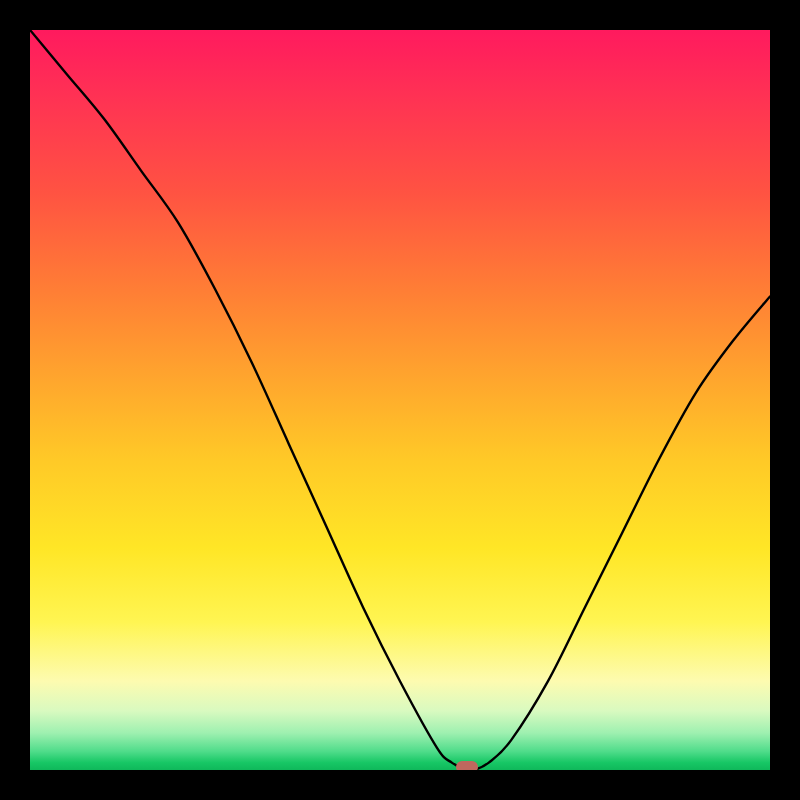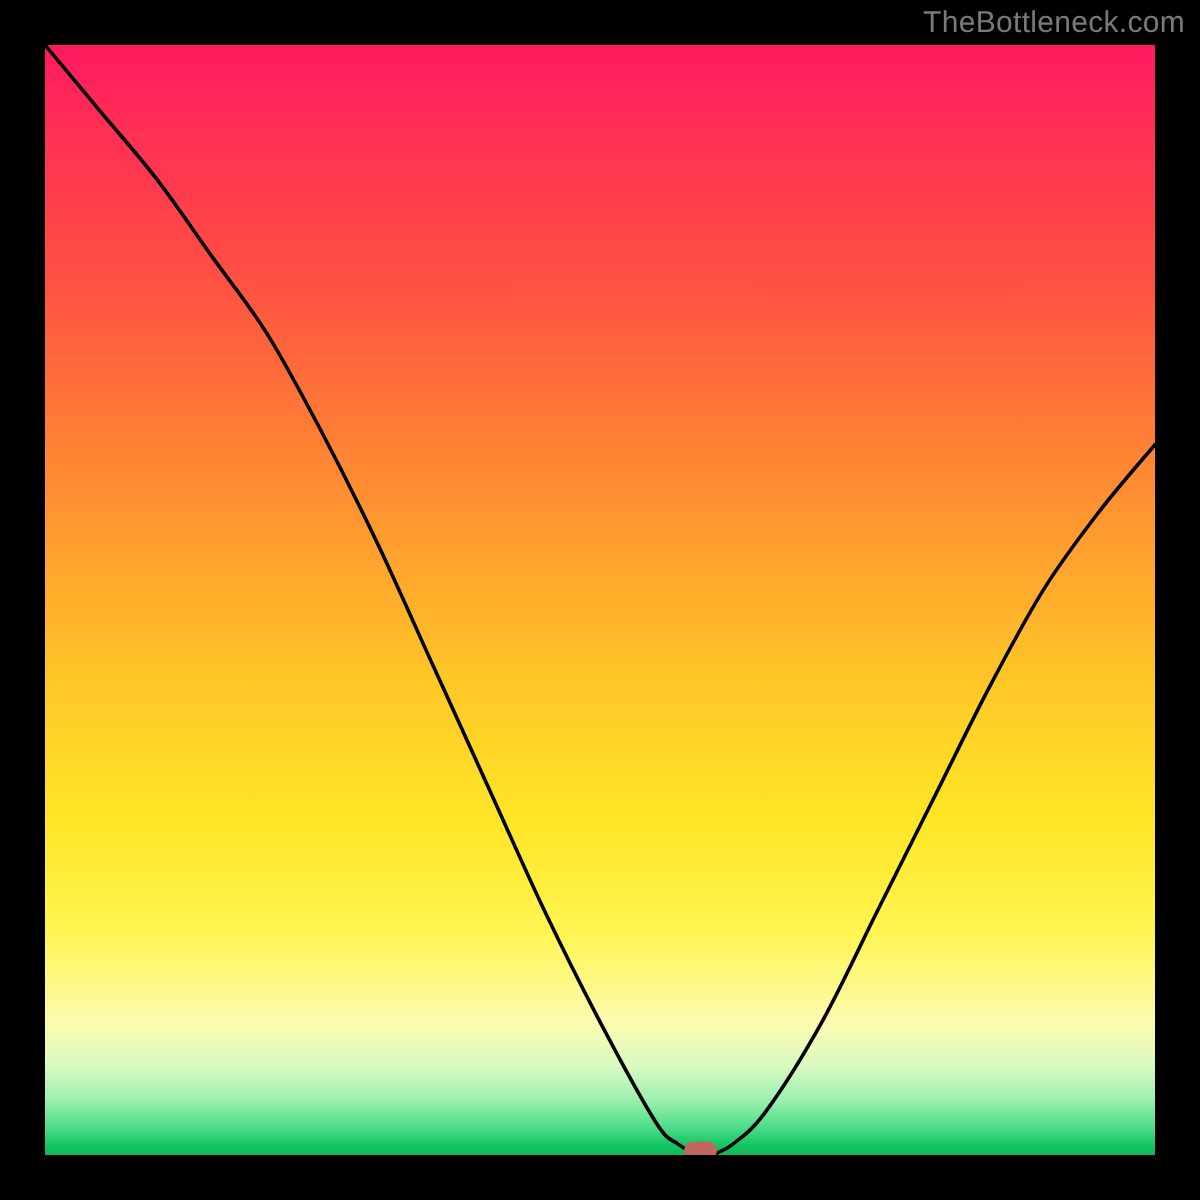--- a/index.html
+++ b/index.html
@@ -71,21 +71,20 @@
     background: #c0685e;
     transform: translate(-50%, -50%);
     z-index: 3;
   }
 </style>
 </head>
 <body>
 
 <div class="frame">
 
-  <div class="watermark">TheBottleneck.com</div>
 
   <div class="plot-area">
     <div class="gradient"></div>
 
     <svg class="curve" viewBox="0 0 740 740" preserveAspectRatio="none">
       <path id="curve-path" d="M 0.00 0.00 C 6.17 7.40, 24.67 29.60, 37.00 44.40 C 49.33 59.20, 61.67 72.77, 74.00 88.80 C 86.33 104.83, 98.67 123.33, 111.00 140.60 C 123.33 157.87, 135.67 172.67, 148.00 192.40 C 160.33 212.13, 172.67 235.57, 185.00 259.00 C 197.33 282.43, 209.67 307.10, 222.00 333.00 C 234.33 358.90, 246.67 387.27, 259.00 414.40 C 271.33 441.53, 283.67 468.67, 296.00 495.80 C 308.33 522.93, 320.67 551.30, 333.00 577.20 C 345.33 603.10, 357.67 627.77, 370.00 651.20 C 382.33 674.63, 398.37 704.23, 407.00 717.80 C 415.63 731.37, 416.87 728.90, 421.80 732.60 C 426.73 736.30, 432.90 738.77, 436.60 740.00 C 440.30 741.23, 440.30 741.23, 444.00 740.00 C 447.70 738.77, 452.63 737.53, 458.80 732.60 C 464.97 727.67, 471.13 723.97, 481.00 710.40 C 490.87 696.83, 505.67 673.40, 518.00 651.20 C 530.33 629.00, 542.67 601.87, 555.00 577.20 C 567.33 552.53, 579.67 527.87, 592.00 503.20 C 604.33 478.53, 616.67 452.63, 629.00 429.20 C 641.33 405.77, 653.67 382.33, 666.00 362.60 C 678.33 342.87, 690.67 326.83, 703.00 310.80 C 715.33 294.77, 733.83 273.80, 740.00 266.40" fill="none" stroke="#000000" stroke-width="2.4" stroke-linecap="round"></path>
     </svg>
 
     <div class="marker" id="marker" style="left: 436.6px; top: 737px;"></div>
   </div>

